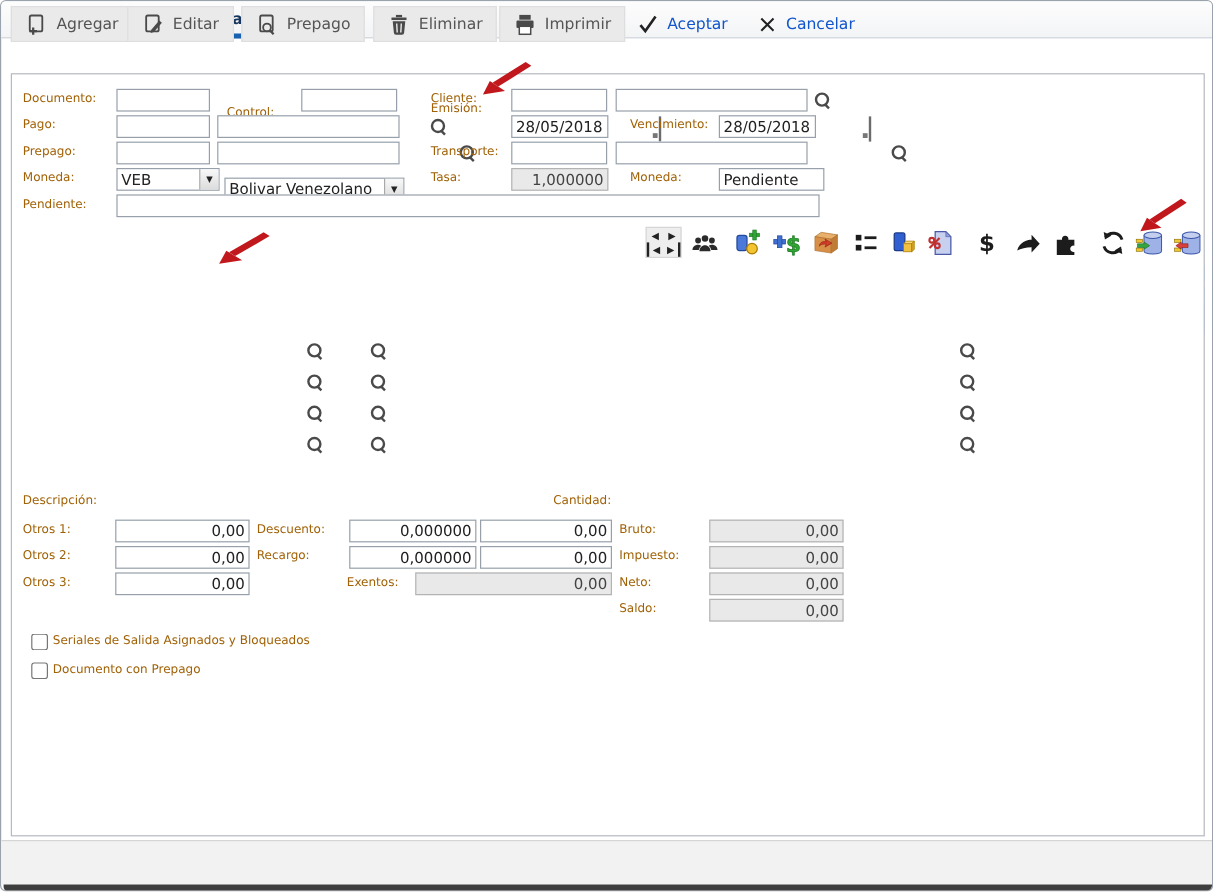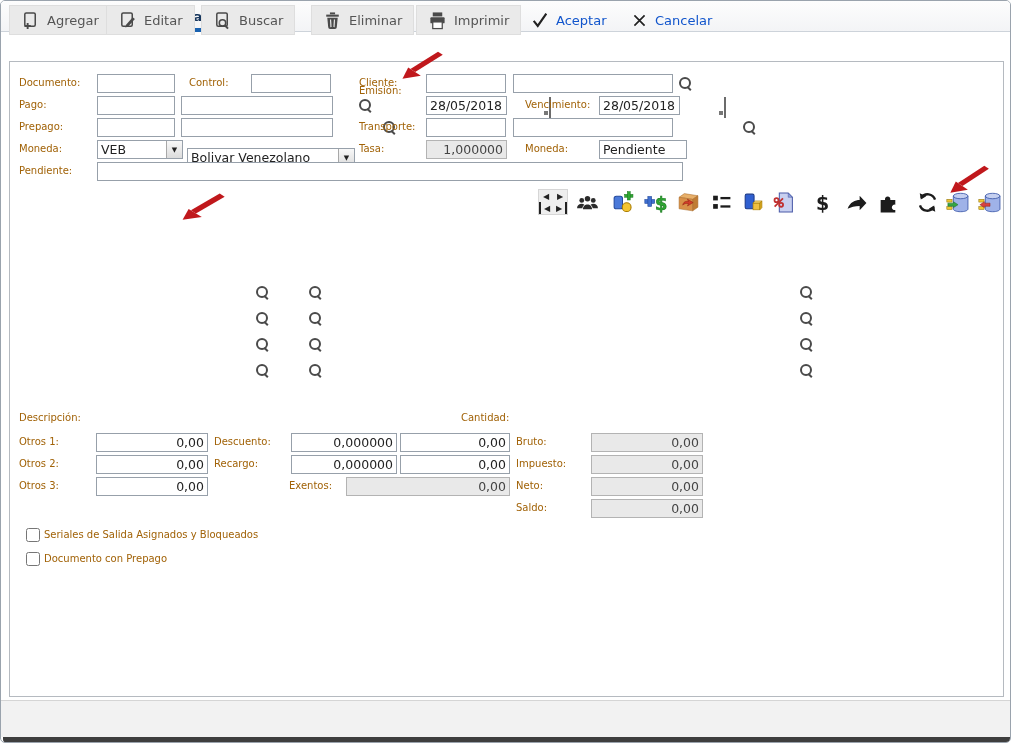--- a/index.html
+++ b/index.html
@@ -119,21 +119,21 @@
   <span class="abs tab-inactive">Workplace User</span>
   <span class="abs tab-active">Facturas de Venta</span>
   <div class="abs tab-underline"></div>
 
   
   <div class="abs panel"></div>
 
   
   <span class="abs lbl" style="left:18px;top:76px">Documento:</span>
   <input class="abs inp" style="left: 96px; top: 73px; width: 78px;" value="">
-  <span class="abs lbl" style="left:188px;top:76px">Control:</span>
+  <span class="abs lbl" style="left:188px;top:88px">Control:</span>
   <input class="abs inp" style="left: 250px; top: 73px; width: 80px;" value="">
   <span class="abs lbl" style="left:358px;top:76px">Cliente:</span>
   <input class="abs inp" style="left: 425px; top: 73px; width: 80px;" value="">
   <input class="abs inp" style="left: 512px; top: 73px; width: 160px;" value="">
   <span class="abs mag" style="left:677px;top:75px"></span>
 
   
   <span class="abs lbl" style="left:18px;top:98px">Pago:</span>
   <input class="abs inp" style="left: 96px; top: 95px; width: 78px;" value="">
   <input class="abs inp" style="left: 180px; top: 95px; width: 152px;" value="">
@@ -154,21 +154,21 @@
   <input class="abs inp" style="left: 425px; top: 117px; width: 80px;" value="">
   <input class="abs inp" style="left: 512px; top: 117px; width: 160px;" value="">
   <span class="abs mag" style="left:677px;top:119px"></span>
 
   
   <span class="abs lbl" style="left:18px;top:142px">Moneda:</span>
   <div class="abs combo" style="left:96px;top:139px;width:86px">
     <span class="txt">VEB</span>
     <span class="btn">▼</span>
   </div>
-  <div class="abs combo" style="left:186px;top:147px;width:168px">
+  <div class="abs combo" style="left:186px;top:147px;width:150px">
     <span class="txt">Bolivar Venezolano</span>
     <span class="btn">▼</span>
   </div>
   <span class="abs lbl" style="left:358px;top:142px">Tasa:</span>
   <input class="abs inp ro" style="left: 425px; top: 139px; width: 81px;" value="1,000000">
   <span class="abs lbl" style="left:524px;top:142px">Moneda:</span>
   <input class="abs inp" style="left: 598px; top: 139px; width: 88px;" value="Pendiente">
 
   
   <span class="abs lbl" style="left:18px;top:164px">Pendiente:</span>
@@ -498,21 +498,21 @@
     <span>Editar</span>
   </div>
   <div class="fbtn abs" style="left:200px">
     <svg viewBox="0 0 20 20">
         <g fill="none" stroke="#4a4a4a" stroke-width="1.6">
           <rect x="4" y="2" width="11" height="14" rx="1.5"></rect>
           <circle cx="10" cy="12.5" r="3.4"></circle>
           <path d="M12.5 15l3.3 3.5" stroke-width="2"></path>
         </g>
       </svg>
-    <span>Buscar</span>
+    <span>Prepago</span>
   </div>
   <div class="fbtn abs" style="left:310px">
     <svg viewBox="0 0 20 20">
         <g fill="#4a4a4a">
           <rect x="7.3" y="1.5" width="5.4" height="2"></rect>
           <rect x="3.4" y="3.8" width="13.2" height="2.2"></rect>
           <path d="M4.5 7h11l-1 10.2a1.9 1.9 0 0 1-1.9 1.8H7.4a1.9 1.9 0 0 1-1.9-1.8z"></path>
         </g>
         <g stroke="#fff" stroke-width="1.1">
           <line x1="8" y1="9" x2="8.4" y2="17"></line>

